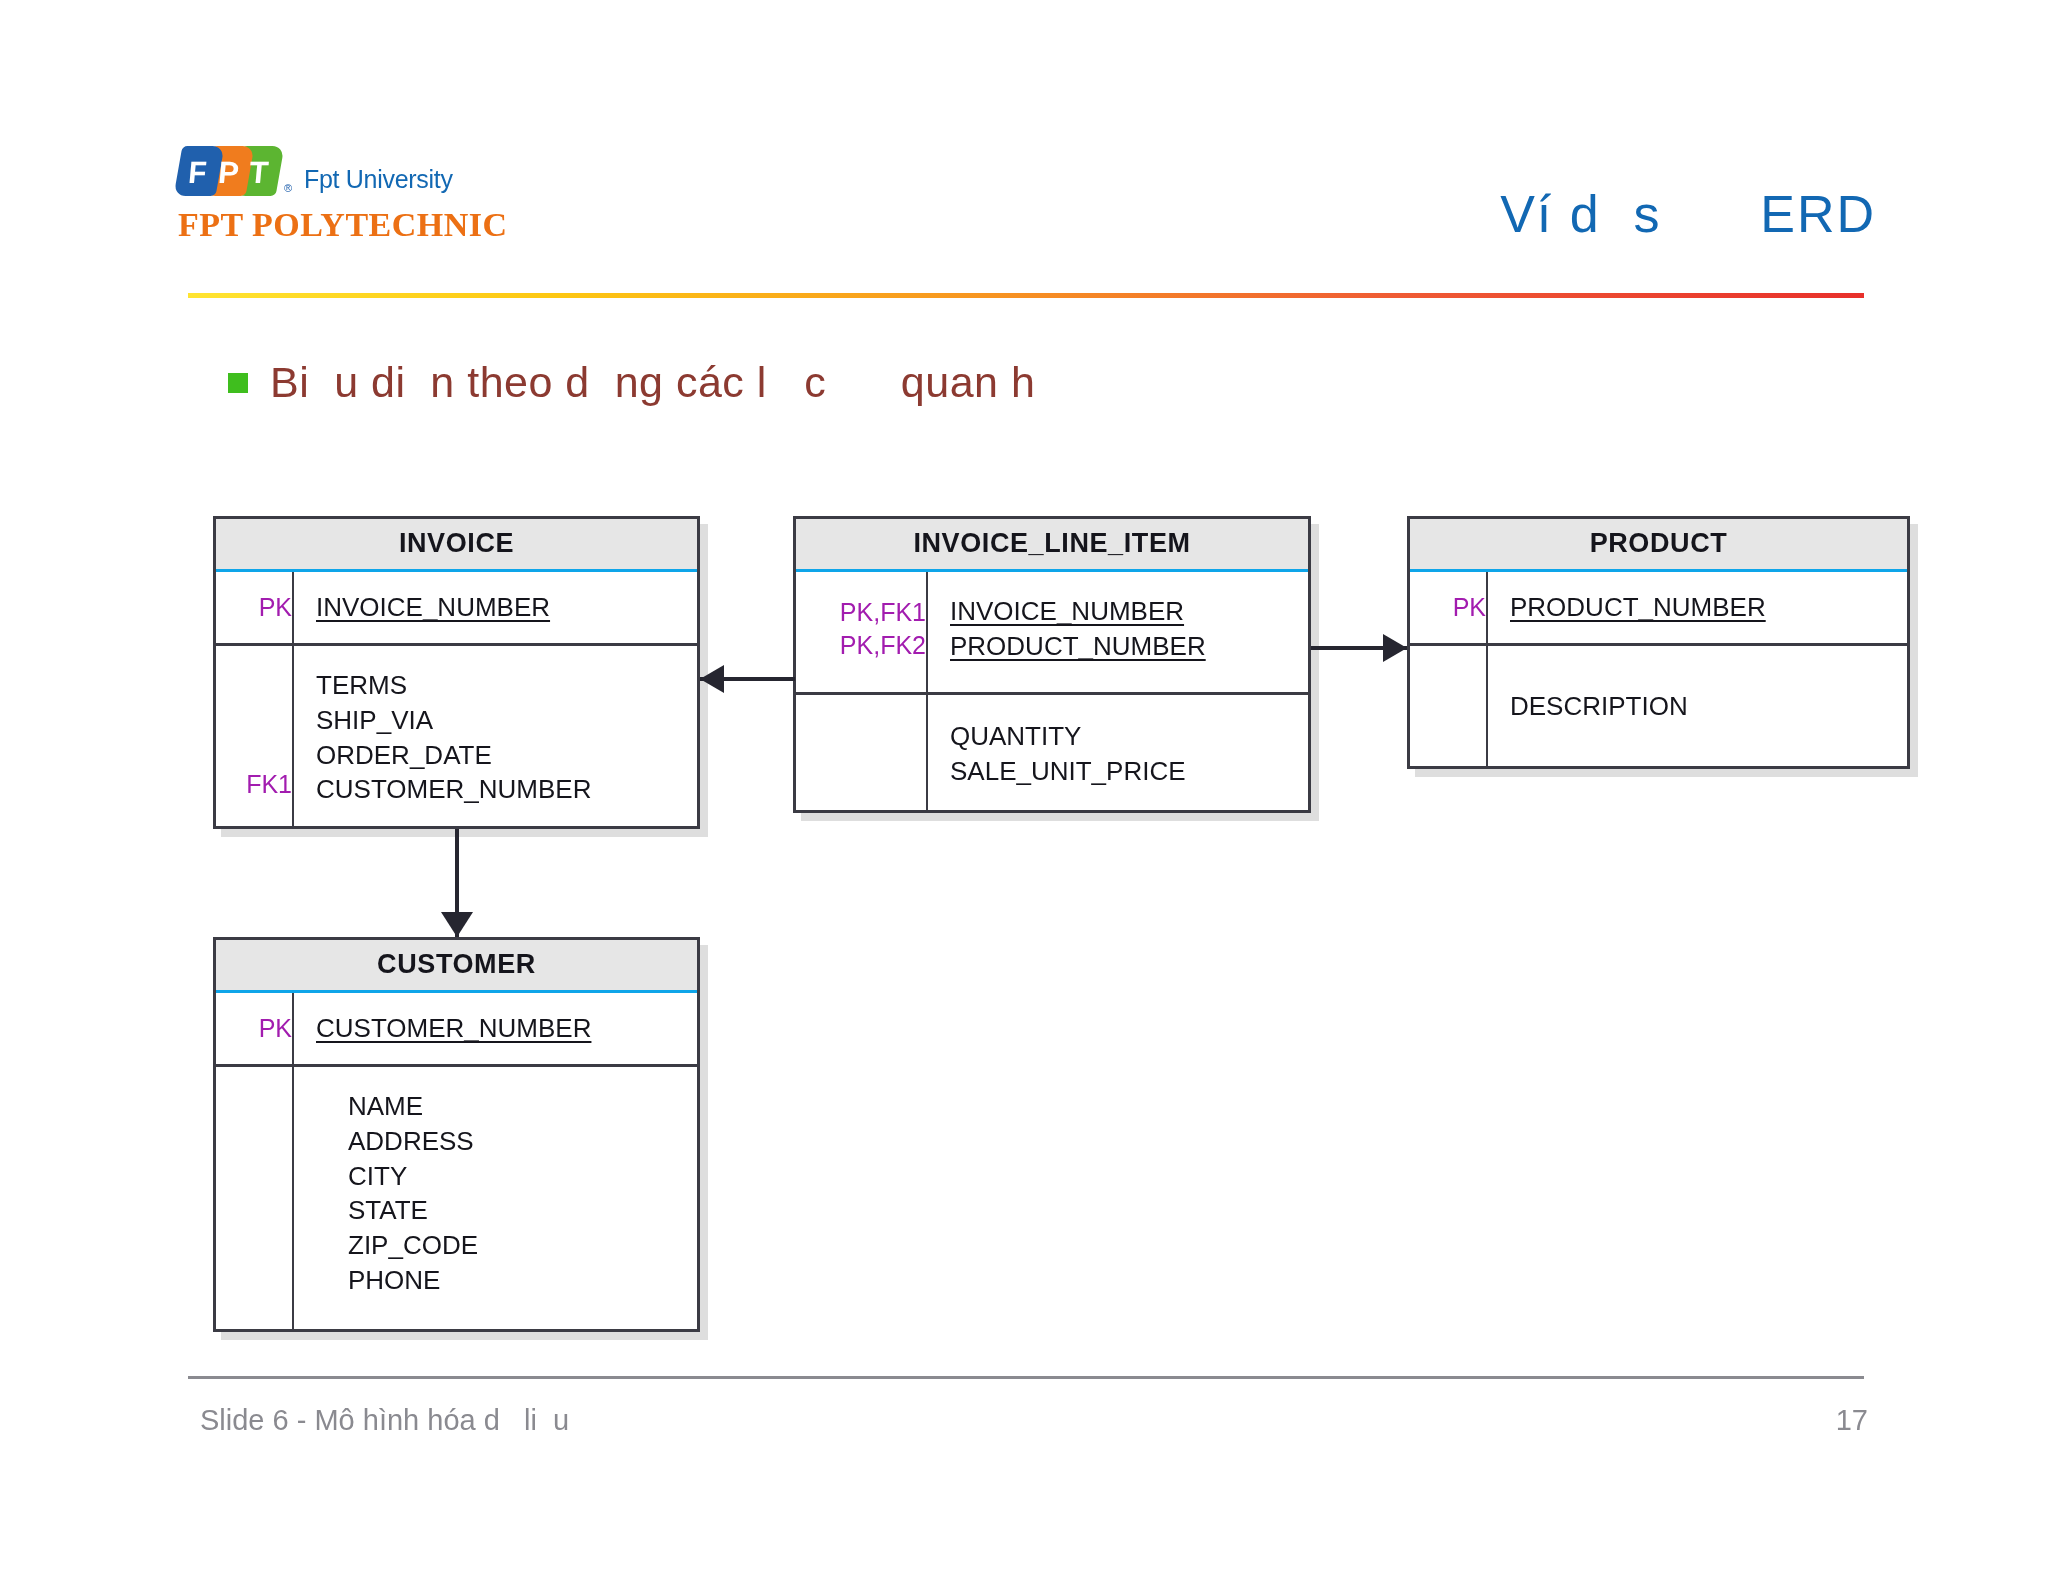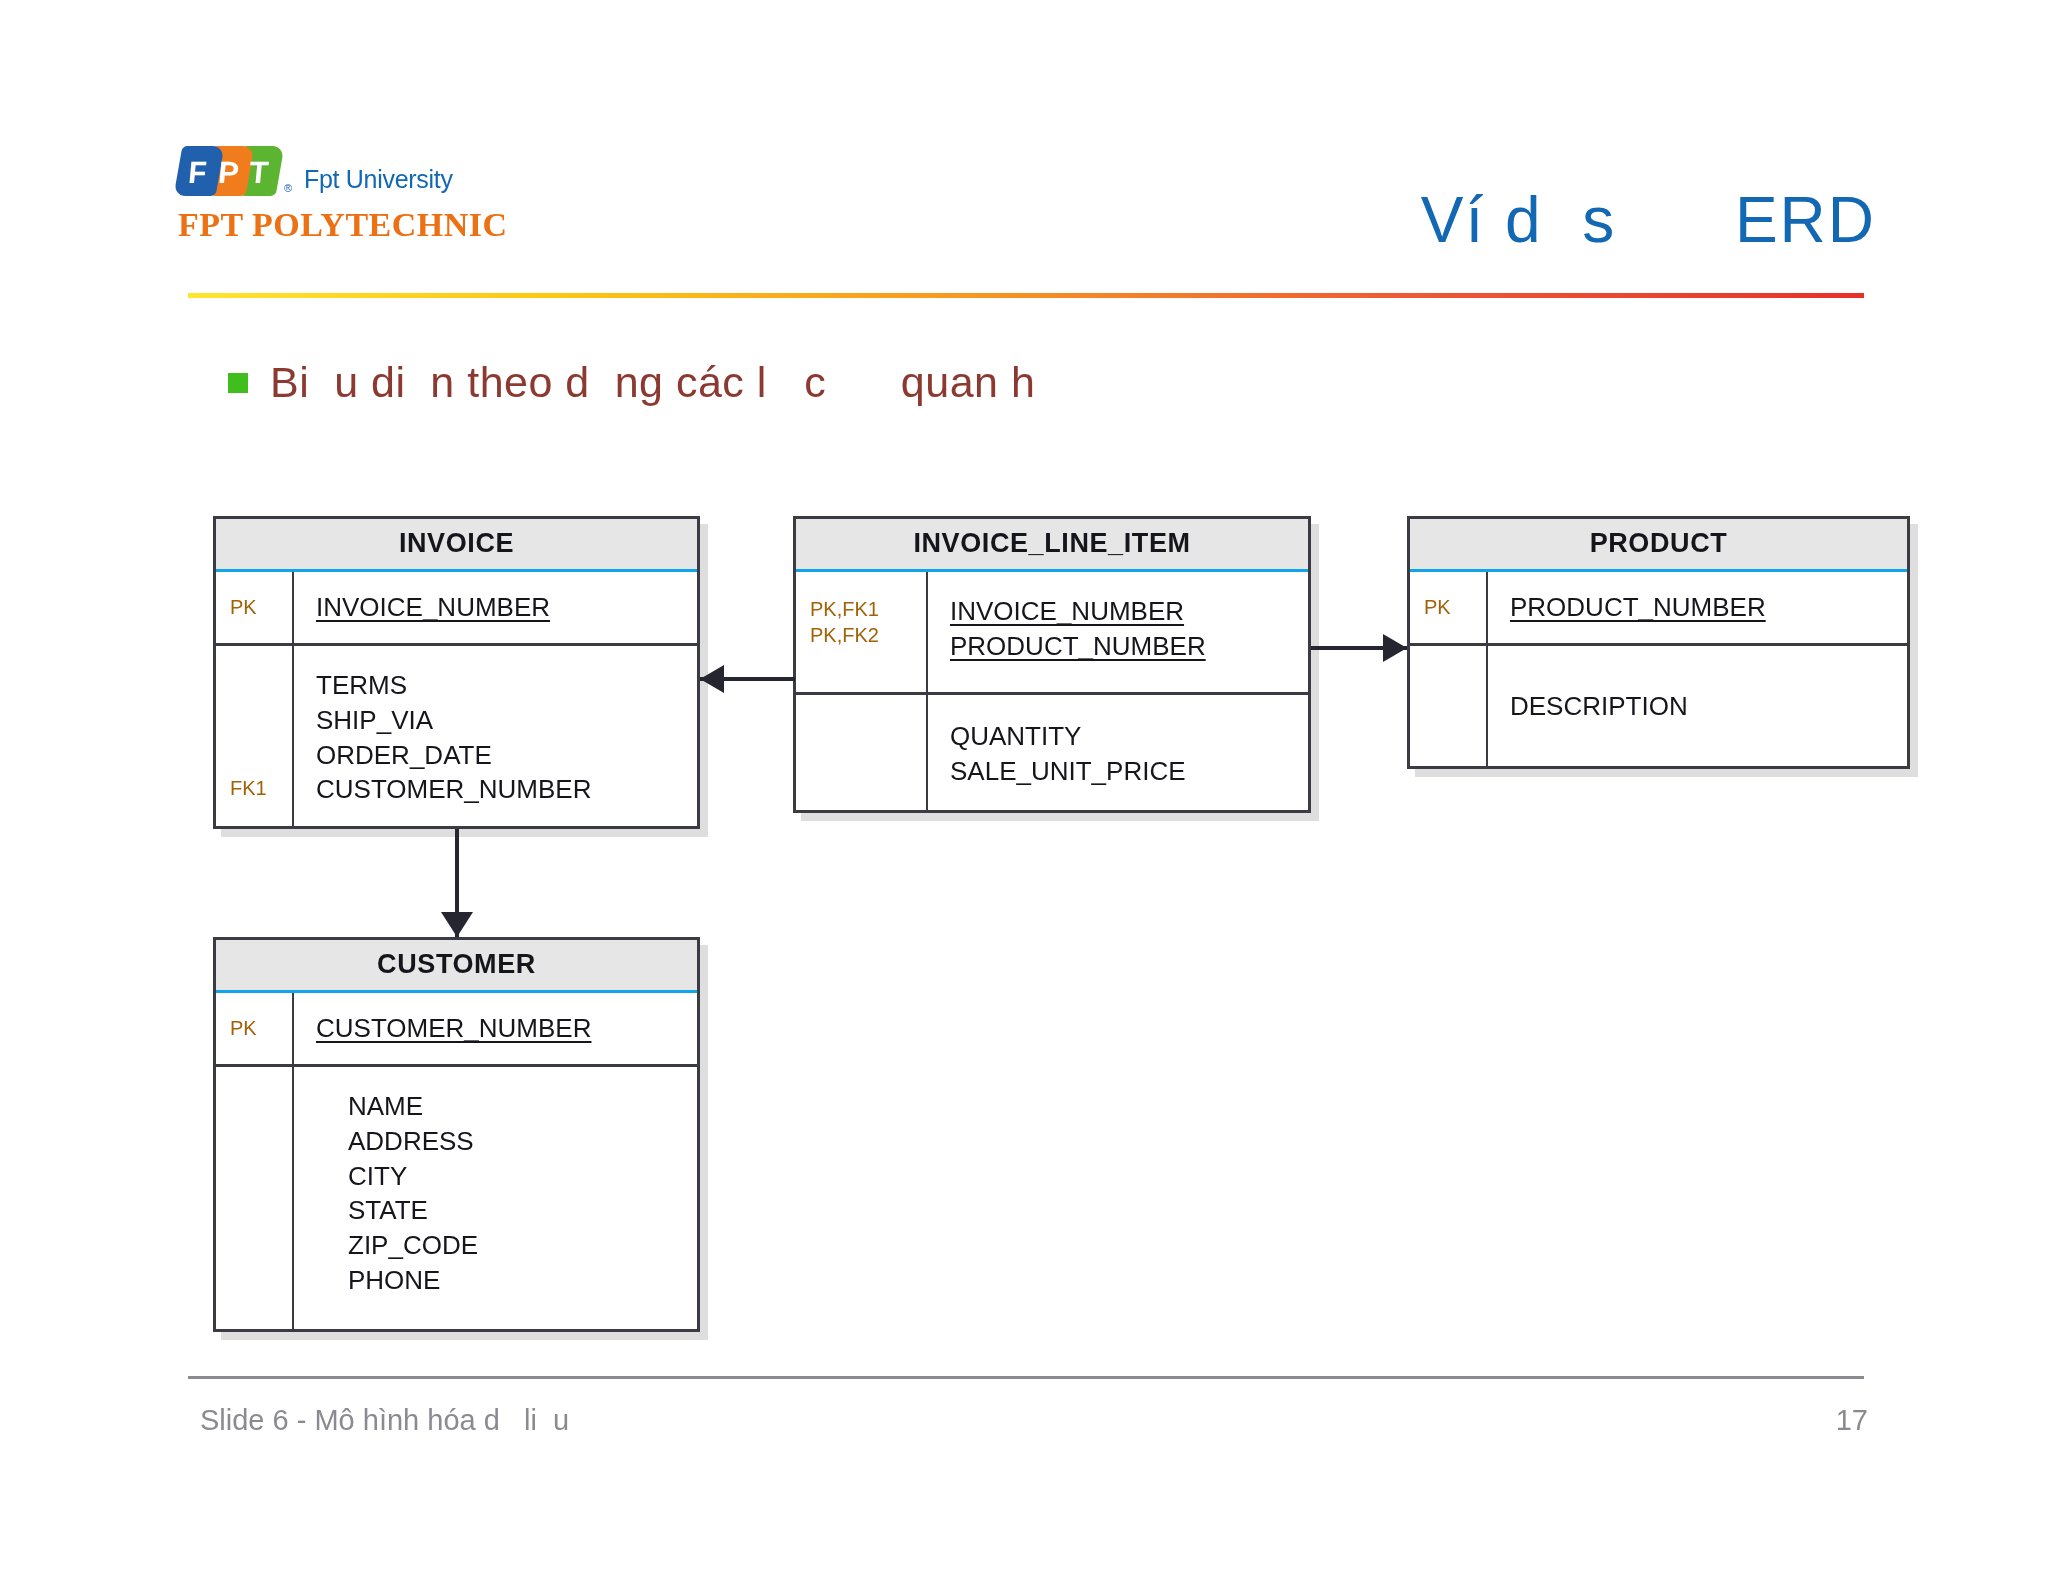--- a/index.html
+++ b/index.html
@@ -91,21 +91,21 @@
     letter-spacing: 0.5px;
     font-family: "Liberation Serif", serif;
     white-space: nowrap;
   }
 
   
   #slide-title {
     position: absolute;
     right: 172px;
     top: 188px;
-    font-size: 64px;
+    font-size: 52px;
     color: #1268B3;
     font-weight: 400;
     letter-spacing: 2px;
     white-space: pre;
     line-height: 1;
     text-align: right;
   }
 
   
   #header-rule {
@@ -189,24 +189,25 @@
   }
   .key-col.align-bottom {
     justify-content: flex-end;
     padding-bottom: 26px;
   }
   .key-col.align-top {
     justify-content: flex-start;
     padding-top: 24px;
   }
   .key-label {
-    font-size: 20px;
-    color: #a16207;
+    font-size: 25px;
+    color: #a21caf;
     line-height: 1.32;
     white-space: nowrap;
+    text-align: right;
   }
   .attr-col {
     flex: 1 1 auto;
     display: flex;
     flex-direction: column;
     justify-content: center;
     padding-left: 22px;
     box-sizing: border-box;
   }
   .attr-col.align-top {

